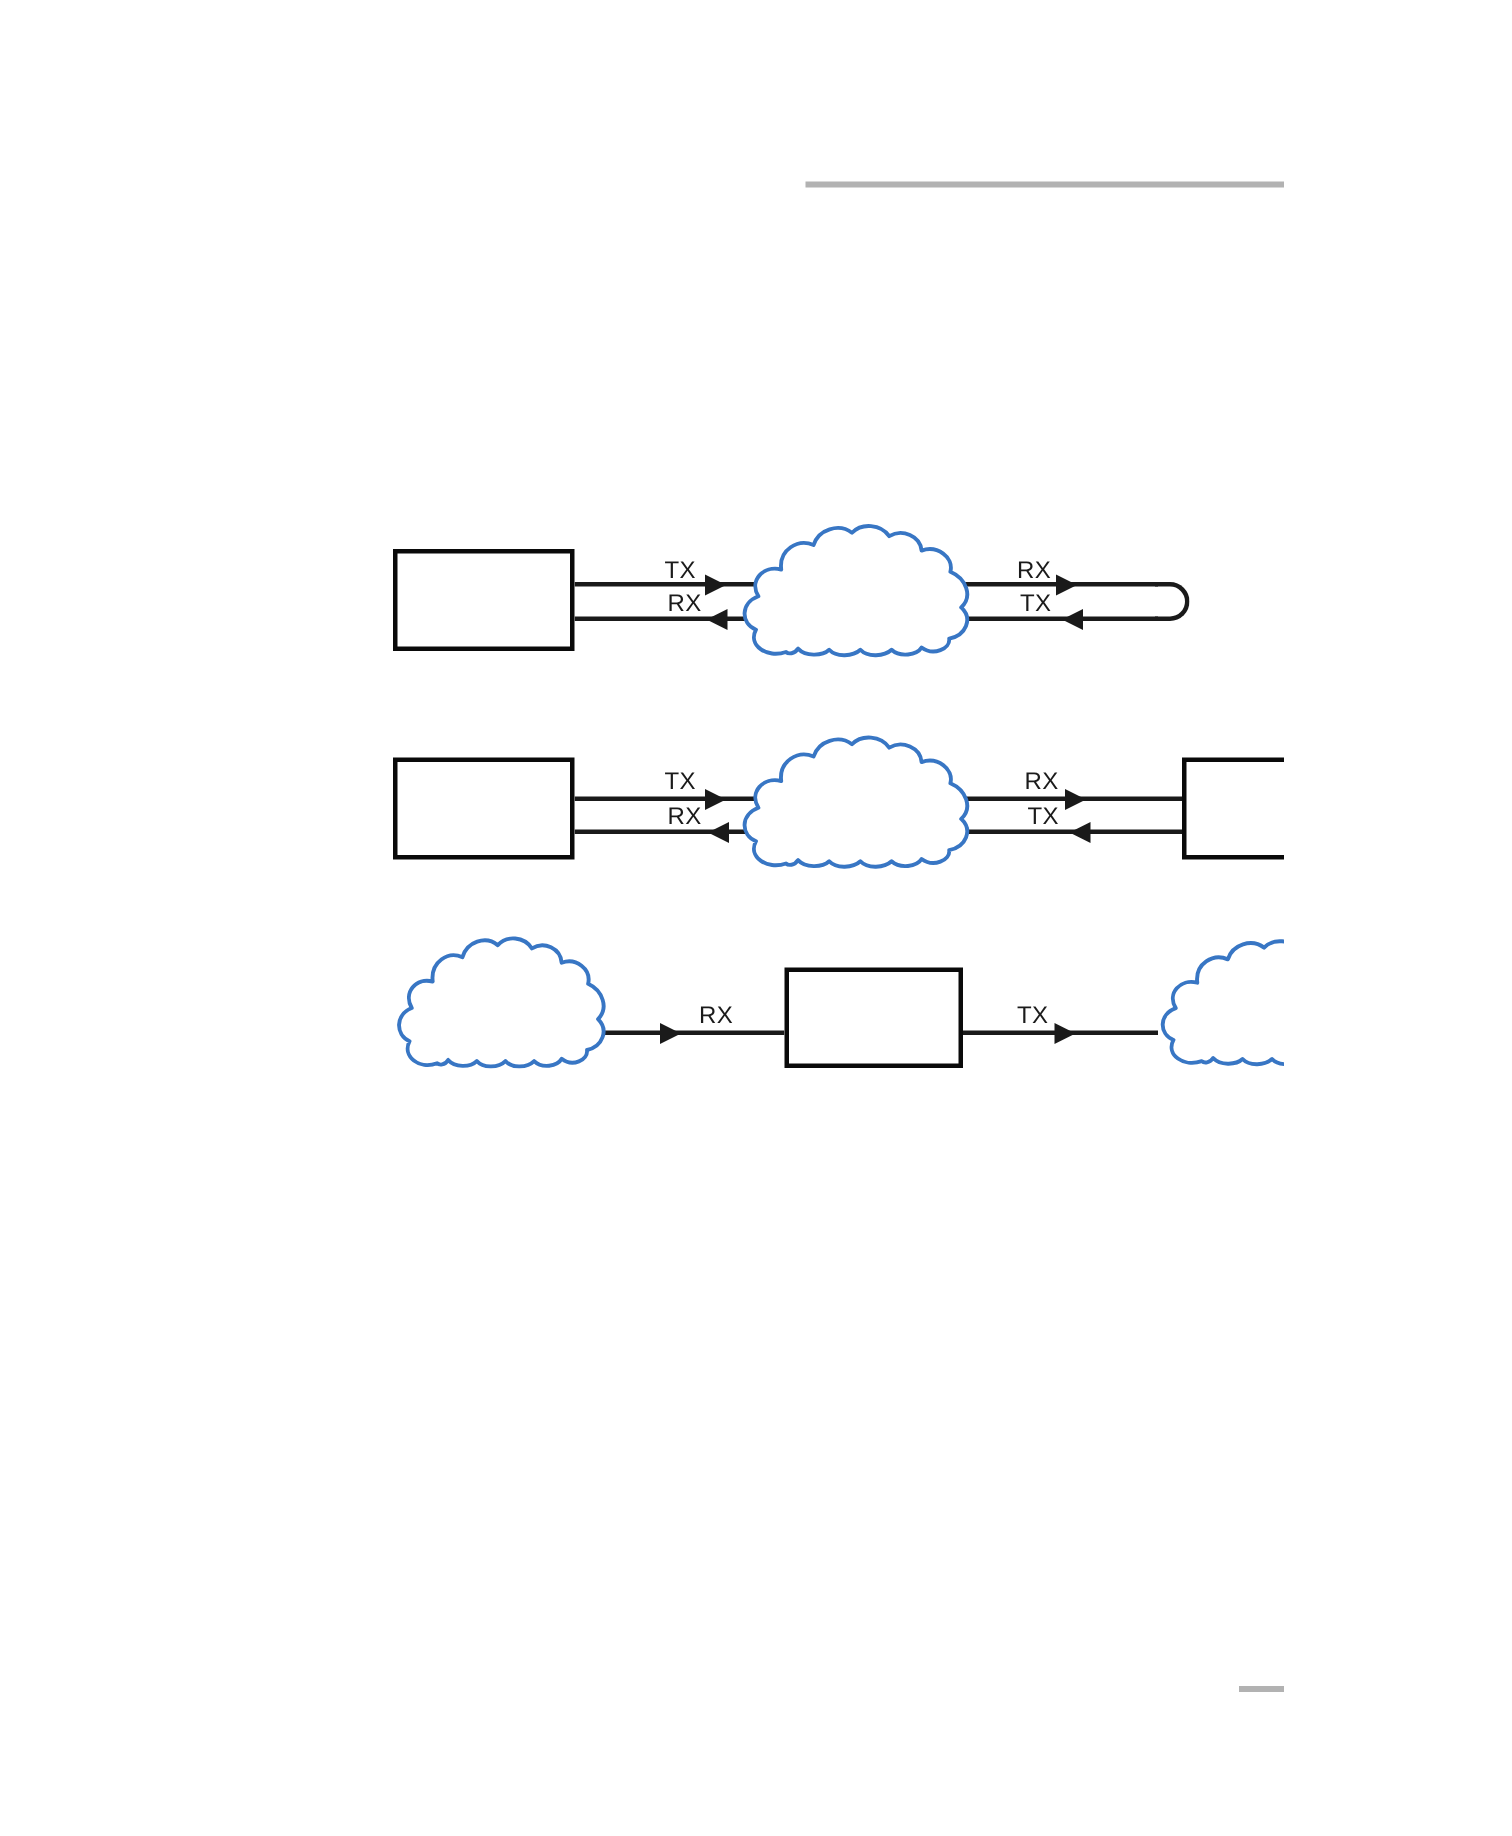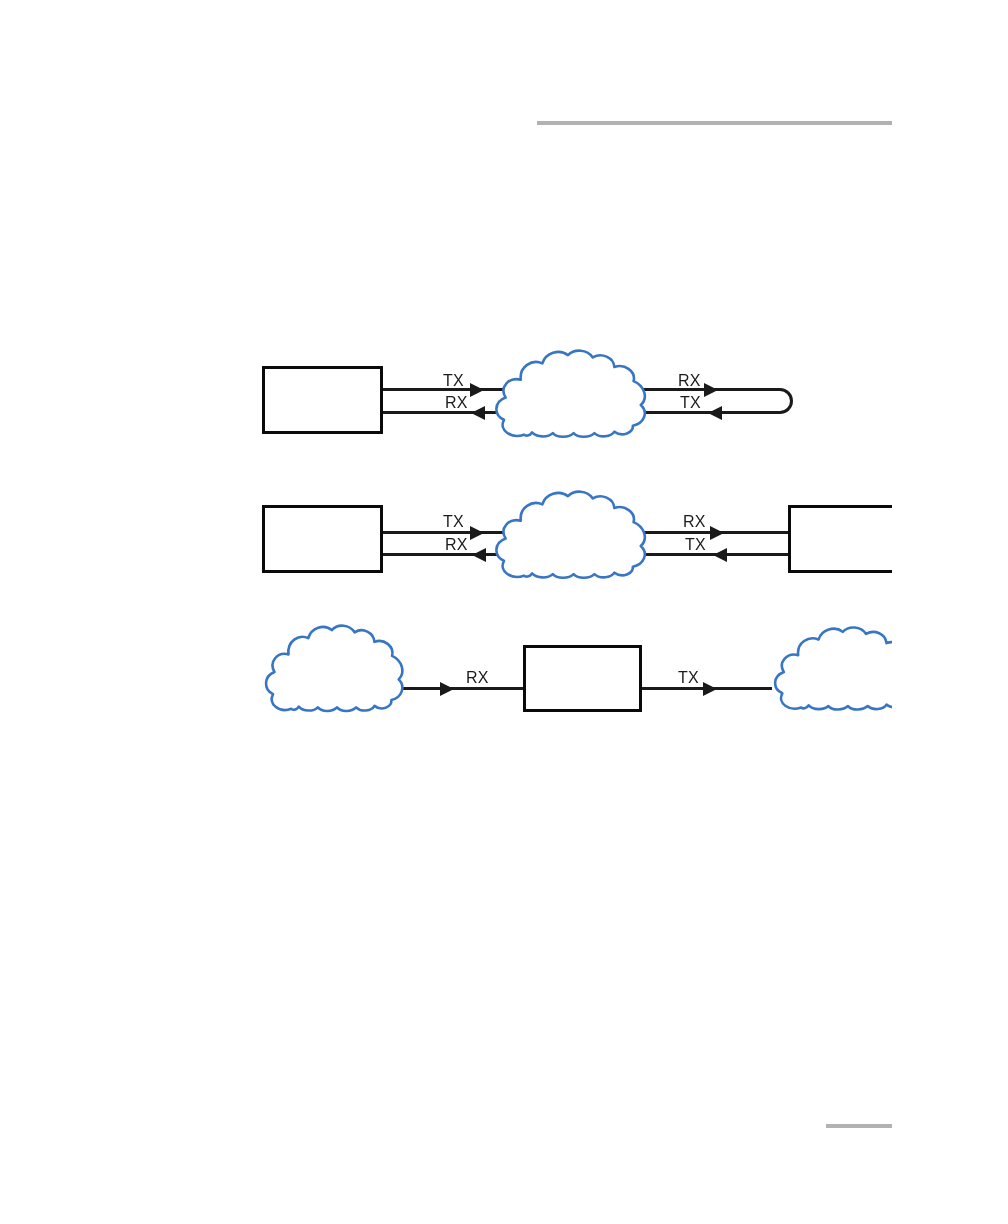--- a/index.html
+++ b/index.html
@@ -1,17 +1,17 @@
 <!DOCTYPE html>
 <html><head>
 <meta charset="utf-8">
 <style>
   html,body{margin:0;padding:0;background:#ffffff;}
   .page{position:relative;width:856px;height:1224px;background:#ffffff;overflow:hidden;
-        font-family:"Liberation Sans",sans-serif;padding-left:36px;}
+        font-family:"Liberation Sans",sans-serif;}
   .rule{position:absolute;background:#B2B2B2;}
   .rule.top{left:537px;top:121px;width:402px;height:4px;}
   .rule.bottom{left:826px;top:1124px;width:112px;height:4px;}
   .devbox{position:absolute;border:3px solid #0a0a0a;background:#ffffff;box-sizing:border-box;}
   .hline{position:absolute;height:3px;background:#1A1A1A;}
   .arr-r{position:absolute;width:0;height:0;border-top:7px solid transparent;
          border-bottom:7px solid transparent;border-left:14px solid #1A1A1A;}
   .arr-l{position:absolute;width:0;height:0;border-top:7px solid transparent;
          border-bottom:7px solid transparent;border-right:14px solid #1A1A1A;}
   .lbl{position:absolute;font-size:16px;line-height:16px;color:#1b1b1b;letter-spacing:0.3px;}

